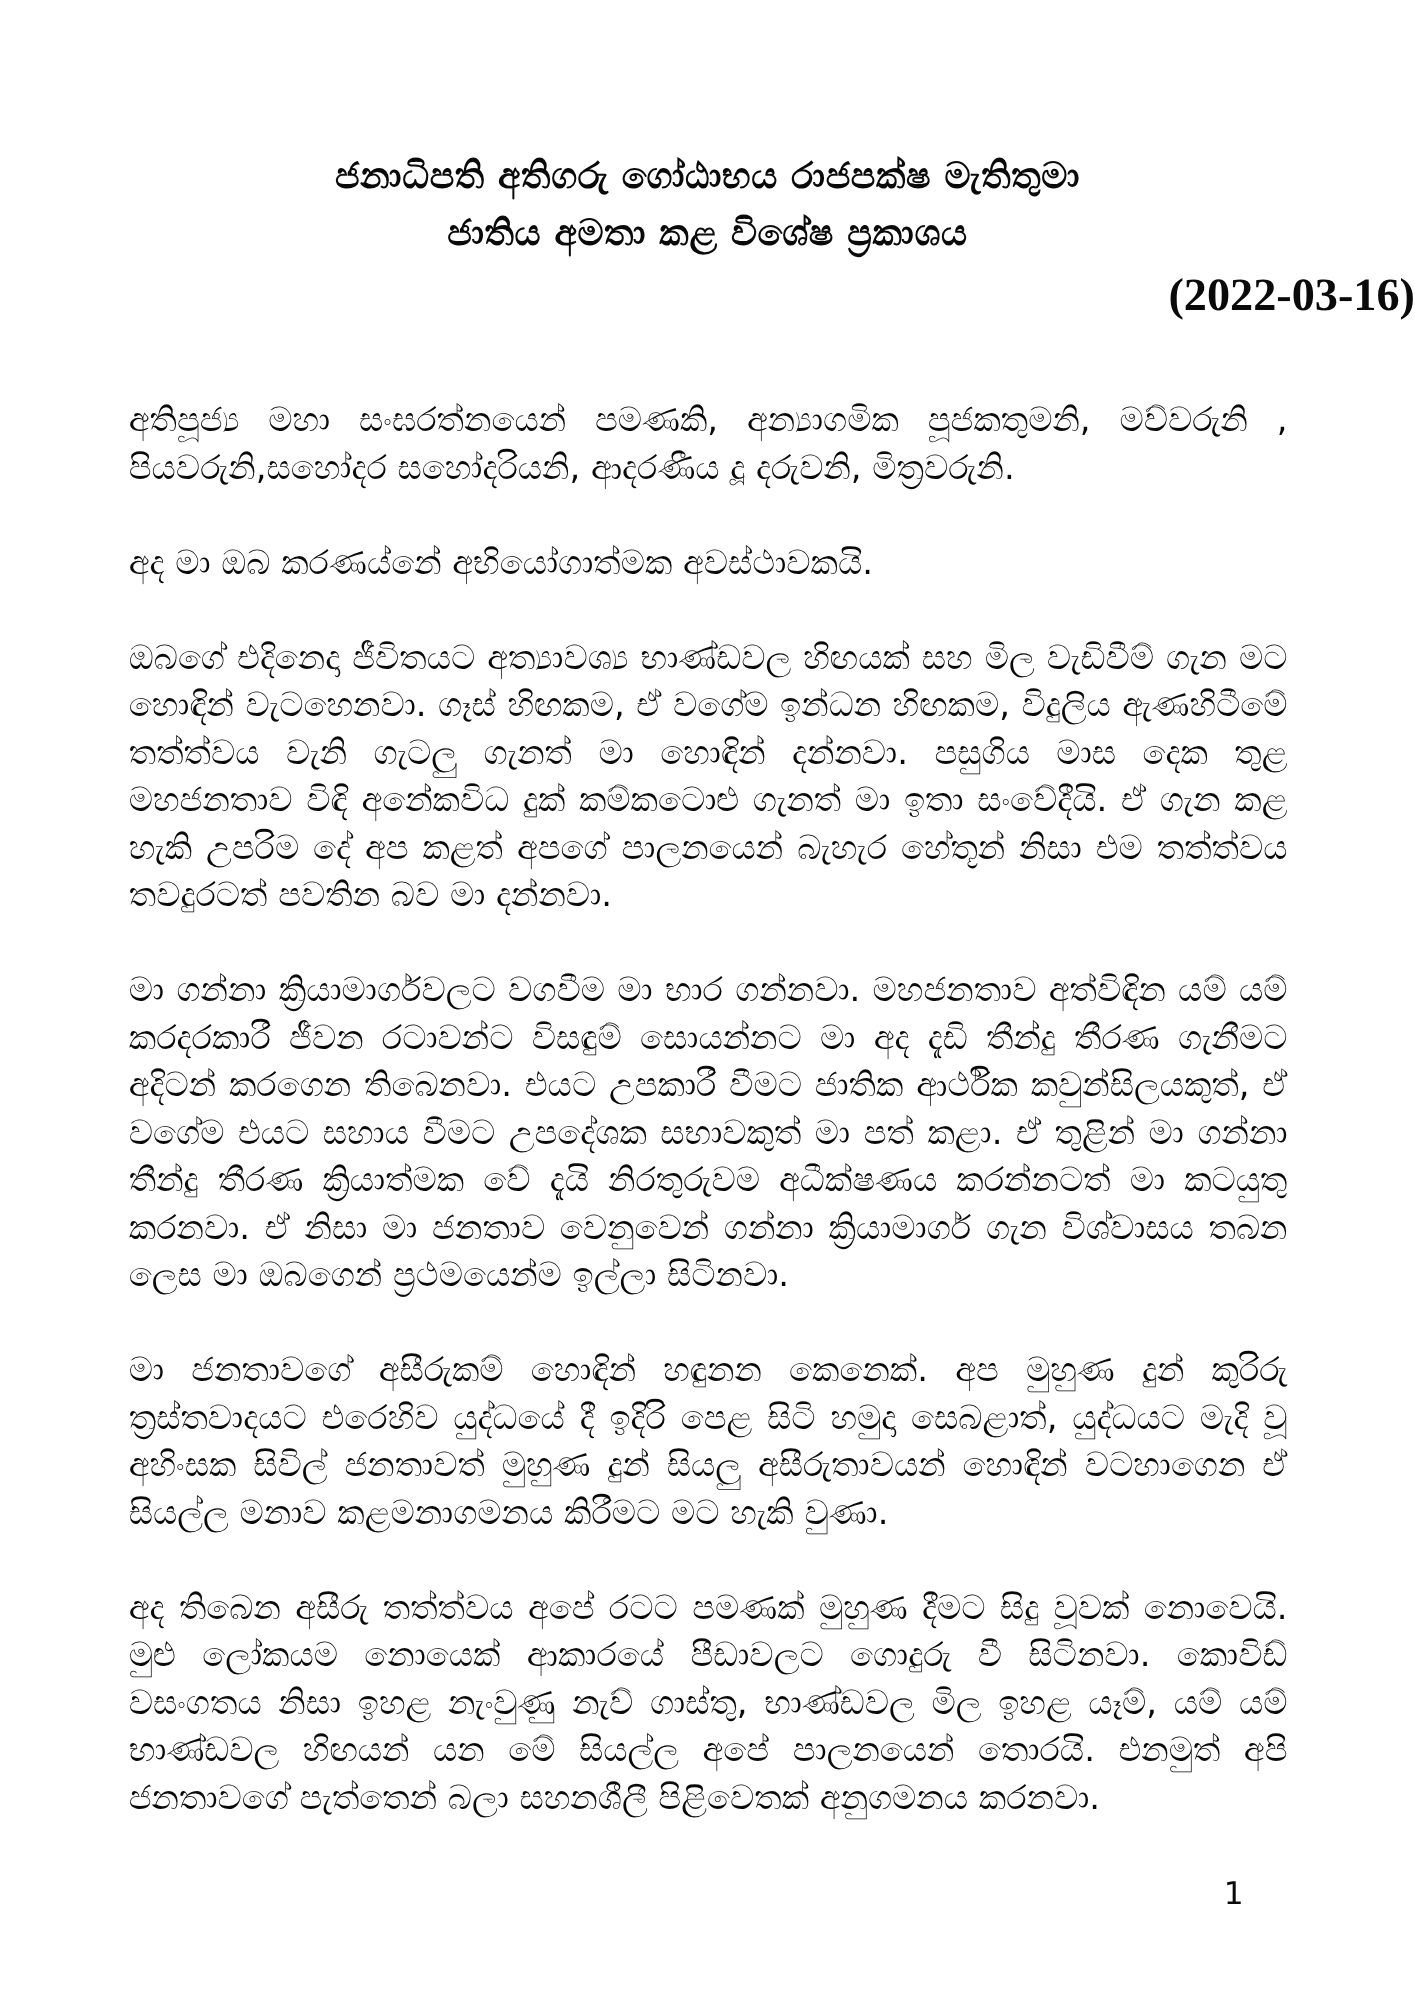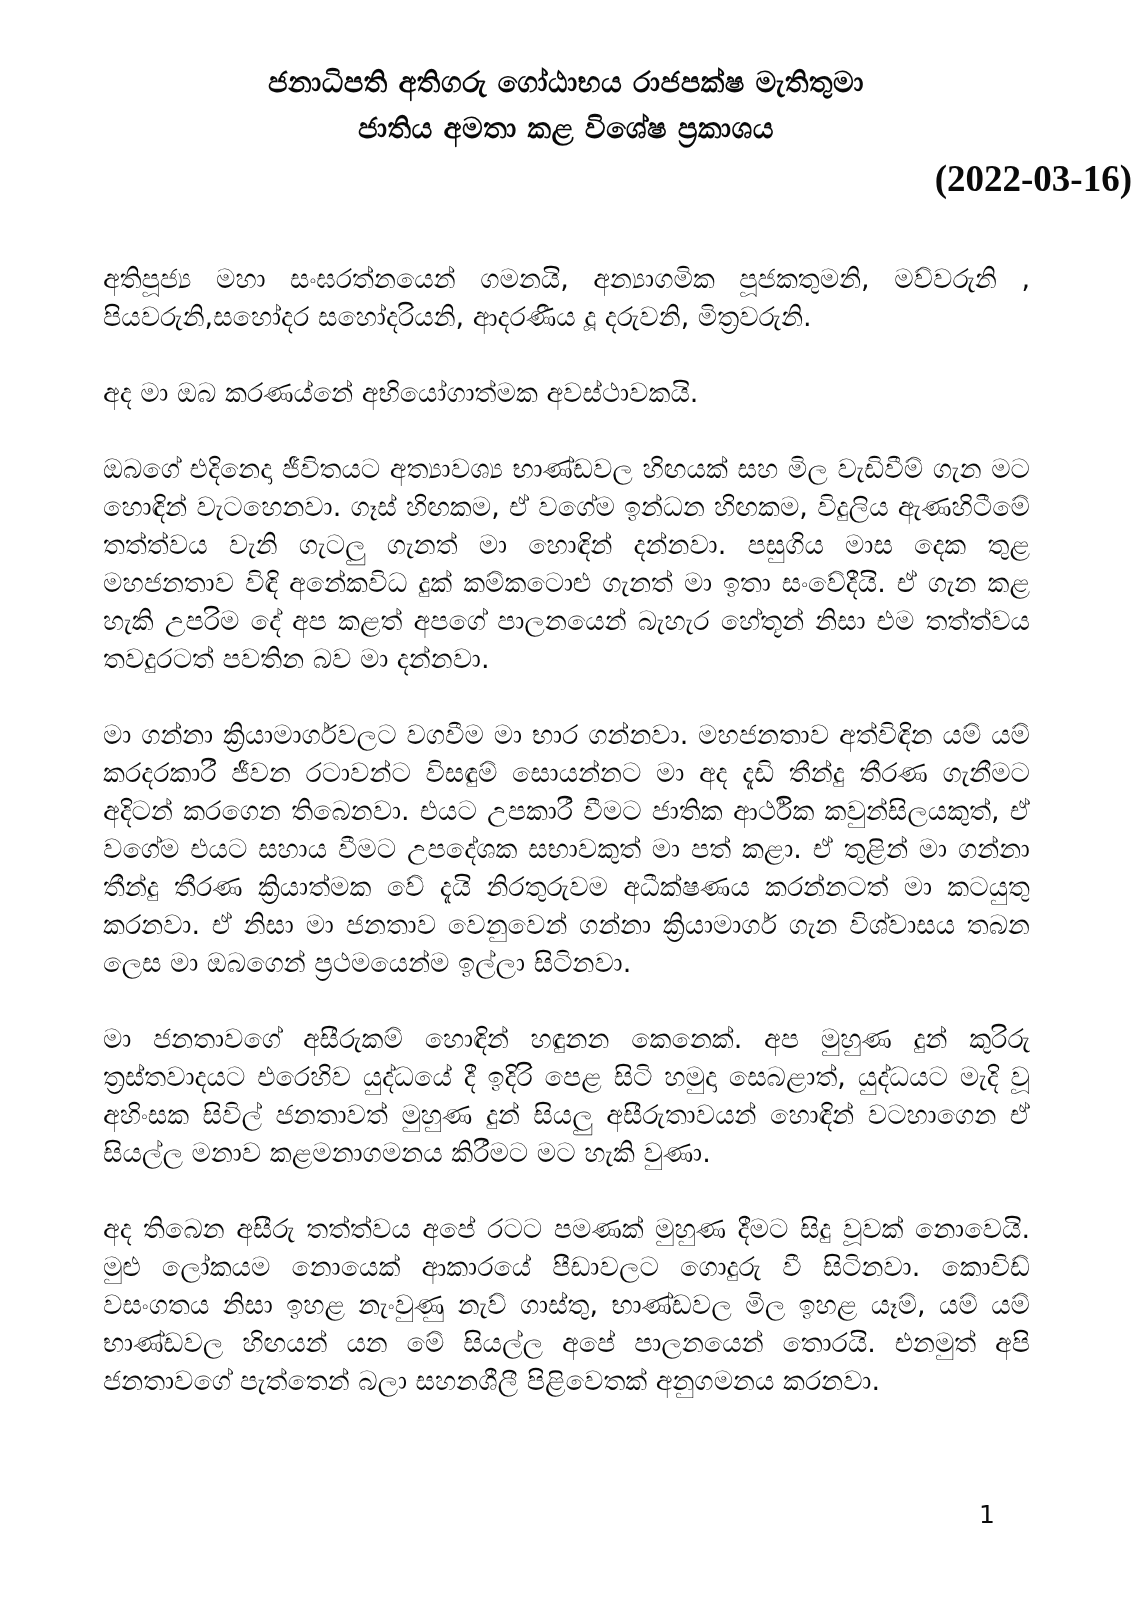--- a/index.html
+++ b/index.html
@@ -11,21 +11,21 @@
     position: relative;
     width: 1132px;
     height: 1600px;
     background: #ffffff;
     color: #0a0a0a;
     font-family: "DejaVu Sans", sans-serif;
     overflow: hidden;
     box-sizing: border-box;
   }
   .doc-header {
-    padding-top: 59px;
+    padding-top: 117px;
     text-align: center;
   }
   .title-line {
     display: block;
     font-size: 29px;
     font-weight: bold;
     line-height: 46px;
     letter-spacing: 0.5px;
   }
   .date-line {
@@ -62,21 +62,21 @@
 
   <header class="doc-header">
     <h1 style="margin:0; font-size:inherit; font-weight:normal;">
       <span class="title-line">ජනාධිපති අතිගරු ගෝඨාභය රාජපක්ෂ මැතිතුමා</span>
       <span class="title-line">ජාතිය අමතා කළ විශේෂ ප්‍රකාශය</span>
     </h1>
     <div class="date-line">(2022-03-16)</div>
   </header>
 
   <main class="doc-body">
-    <p>අතිපූජ්‍ය මහා සංඝරත්නයෙන් ගමනයි, අන්‍යාගමික පූජකතුමනි, මව්වරුනි , පියවරුනි,සහෝදර සහෝදරියනි, ආදරණීය දූ දරුවනි, මිත්‍රවරුනි.</p>
+    <p>අතිපූජ්‍ය මහා සංඝරත්නයෙන් පමණකි, අන්‍යාගමික පූජකතුමනි, මව්වරුනි , පියවරුනි,සහෝදර සහෝදරියනි, ආදරණීය දූ දරුවනි, මිත්‍රවරුනි.</p>
     <p>අද මා ඔබ කරණය්නේ අභියෝගාත්මක අවස්ථාවකයි.</p>
     <p>ඔබගේ එදිනෙදා ජීවිතයට අත්‍යාවශ්‍ය භාණ්ඩවල හිඟයක් සහ මිල වැඩිවීම් ගැන මට හොඳින් වැටහෙනවා. ගෑස් හිඟකම, ඒ වගේම ඉන්ධන හිඟකම, විදුලිය ඇණහිටීමේ තත්ත්වය වැනි ගැටලු ගැනත් මා හොඳින් දන්නවා. පසුගිය මාස දෙක තුළ මහජනතාව විඳි අනේකවිධ දුක් කම්කටොළු ගැනත් මා ඉතා සංවේදීයි. ඒ ගැන කළ හැකි උපරිම දේ අප කළත් අපගේ පාලනයෙන් බැහැර හේතූන් නිසා එම තත්ත්වය තවදුරටත් පවතින බව මා දන්නවා.</p>
     <p>මා ගන්නා ක්‍රියාමාර්ගවලට වගවීම මා භාර ගන්නවා. මහජනතාව අත්විඳින යම් යම් කරදරකාරී ජීවන රටාවන්ට විසඳුම් සොයන්නට මා අද දැඩි තීන්දු තීරණ ගැනීමට අදිටන් කරගෙන තිබෙනවා. එයට උපකාරී වීමට ජාතික ආර්ථික කවුන්සිලයකුත්, ඒ වගේම එයට සහාය වීමට උපදේශක සභාවකුත් මා පත් කළා. ඒ තුළින් මා ගන්නා තීන්දු තීරණ ක්‍රියාත්මක වේ දැයි නිරතුරුවම අධීක්ෂණය කරන්නටත් මා කටයුතු කරනවා. ඒ නිසා මා ජනතාව වෙනුවෙන් ගන්නා ක්‍රියාමාර්ග ගැන විශ්වාසය තබන ලෙස මා ඔබගෙන් ප්‍රථමයෙන්ම ඉල්ලා සිටිනවා.</p>
     <p>මා ජනතාවගේ අසීරුකම් හොඳින් හඳුනන කෙනෙක්. අප මුහුණ දුන් කුරිරු ත්‍රස්තවාදයට එරෙහිව යුද්ධයේ දී ඉදිරි පෙළ සිටි හමුදා සෙබළාත්, යුද්ධයට මැදි වූ අහිංසක සිවිල් ජනතාවත් මුහුණ දුන් සියලු අසීරුතාවයන් හොඳින් වටහාගෙන ඒ සියල්ල මනාව කළමනාගමනය කිරීමට මට හැකි වුණා.</p>
     <p>අද තිබෙන අසීරු තත්ත්වය අපේ රටට පමණක් මුහුණ දීමට සිදු වූවක් නොවෙයි. මුළු ලෝකයම නොයෙක් ආකාරයේ පීඩාවලට ගොදුරු වී සිටිනවා. කොවිඩ් වසංගතය නිසා ඉහළ නැංවුණු නැව් ගාස්තු, භාණ්ඩවල මිල ඉහළ යෑම්, යම් යම් භාණ්ඩවල හිඟයන් යන මේ සියල්ල අපේ පාලනයෙන් තොරයි. එනමුත් අපි ජනතාවගේ පැත්තෙන් බලා සහනශීලී පිළිවෙතක් අනුගමනය කරනවා.</p>
   </main>
 
   <footer>
     <div class="page-number">1</div>
   </footer>

